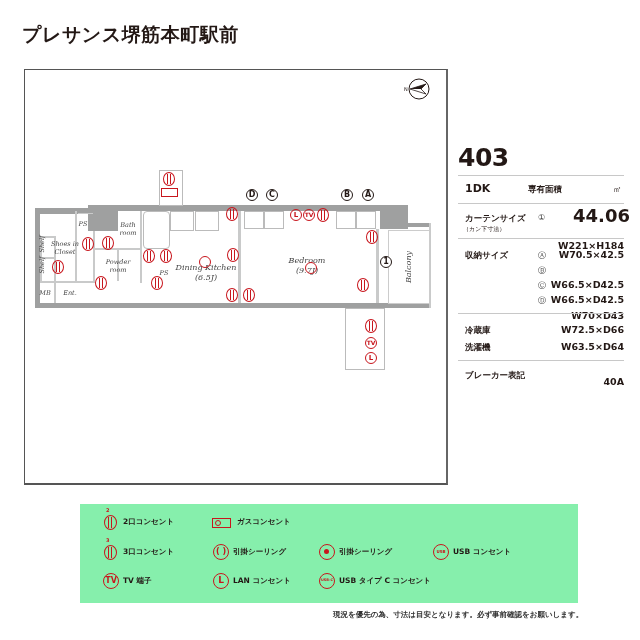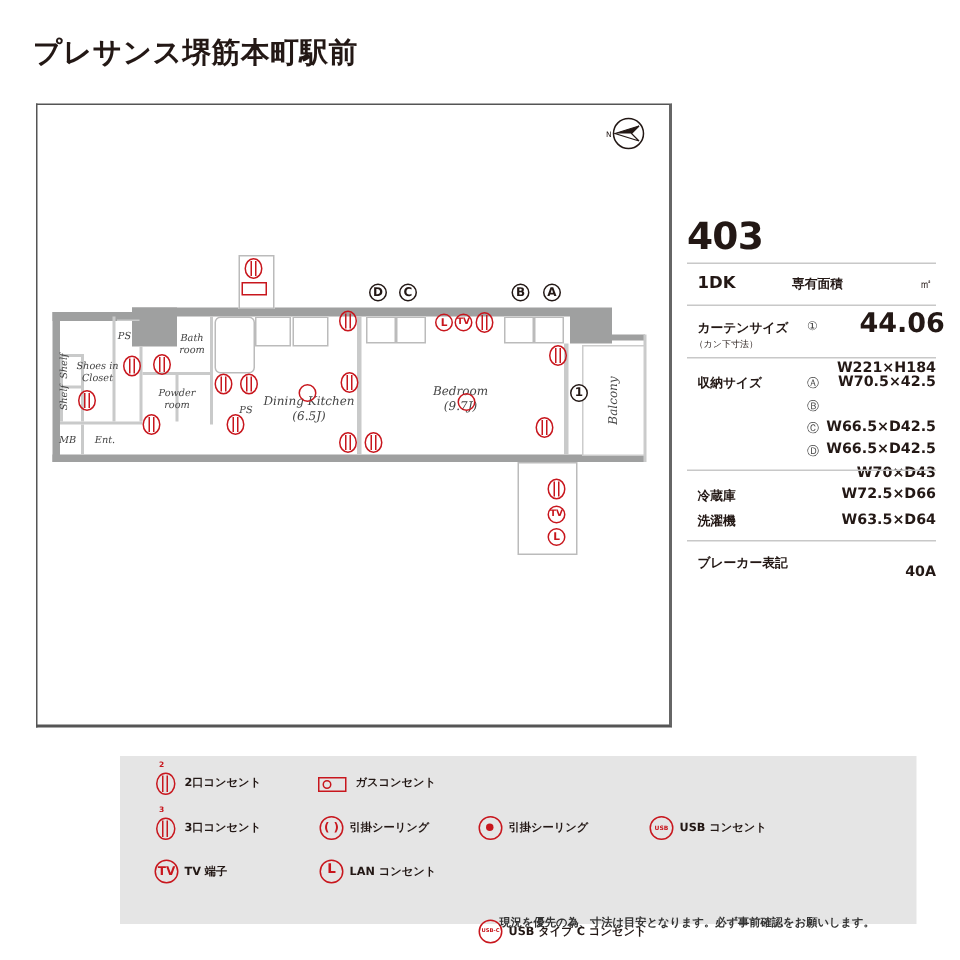--- a/index.html
+++ b/index.html
@@ -28,21 +28,21 @@
   .cab { position:absolute; border:1px solid #bbb; background:#fff; }
 
   
   .sidebar-rule { position:absolute; left:458px; width:166px; height:1px; background:#c8c8c8; }
   .unit-no { position:absolute; left:458px; top:143px; font-size:25px; font-weight:bold; letter-spacing:-0.5px; }
   .ptxt { position:absolute; font-size:8.5px; font-weight:bold; white-space:nowrap; }
   .pval { position:absolute; font-size:9.5px; font-weight:bold; white-space:nowrap; text-align:right; }
   .pmark { position:absolute; font-size:8px; color:#444; }
 
   
-  .legend { position:absolute; left:80px; top:504px; width:498px; height:112px; background:#e5e5e5;padding-left:33px; }
+  .legend { position:absolute; left:80px; top:504px; width:498px; height:99px; background:#86efac; }
   .leg-item { position:absolute; display:flex; align-items:center; gap:5px; font-size:7.5px; font-weight:bold; white-space:nowrap; }
   .leg-ico { position:relative; width:16px; height:18px; flex:none; }
   .leg-ico .o { position:absolute; left:2px; top:2px; width:13px; height:15px; border:1.3px solid #c8161d; border-radius:50%; box-sizing:border-box; }
   .leg-ico .o::before { content:""; position:absolute; left:3px; top:1px; width:1px; height:11px; background:#c8161d; }
   .leg-ico .o::after { content:""; position:absolute; left:6px; top:1px; width:1px; height:11px; background:#c8161d; }
   .leg-ico .sup { position:absolute; left:4px; top:-6px; font-size:5px; color:#c8161d; font-weight:bold; }
   .leg-ico .sub { position:absolute; left:0px; top:17px; font-size:5px; color:#c8161d; font-weight:bold; }
   .leg-ico .c { position:absolute; left:1px; top:1px; width:16px; height:16px; border:1.3px solid #c8161d; border-radius:50%;
                 box-sizing:border-box; color:#c8161d; font-weight:bold; text-align:center; }
   .note { position:absolute; left:333px; top:610px; font-size:7.5px; font-weight:bold; color:#333; white-space:nowrap; }
@@ -237,21 +237,21 @@
         <span class="c" style="font-size:8px;line-height:13px;">TV</span>
       </span>
     <span>TV 端子</span>
   </div>
   <div class="leg-item" style="left:132px;top:68px;">
     <span class="leg-ico">
         <span class="c" style="font-size:9px;line-height:13px;">L</span>
       </span>
     <span>LAN コンセント</span>
   </div>
-  <div class="leg-item" style="left:238px;top:68px;margin-top:40px;">
+  <div class="leg-item" style="left:238px;top:68px;">
     <span class="leg-ico">
         <span class="c" style="font-size:3.5px;line-height:13px;">USB-C</span>
       </span>
     <span>USB タイプ C コンセント</span>
   </div>
 </div>
 
 <div class="note">現況を優先の為、寸法は目安となります。必ず事前確認をお願いします。</div>
 
 </body></html>

